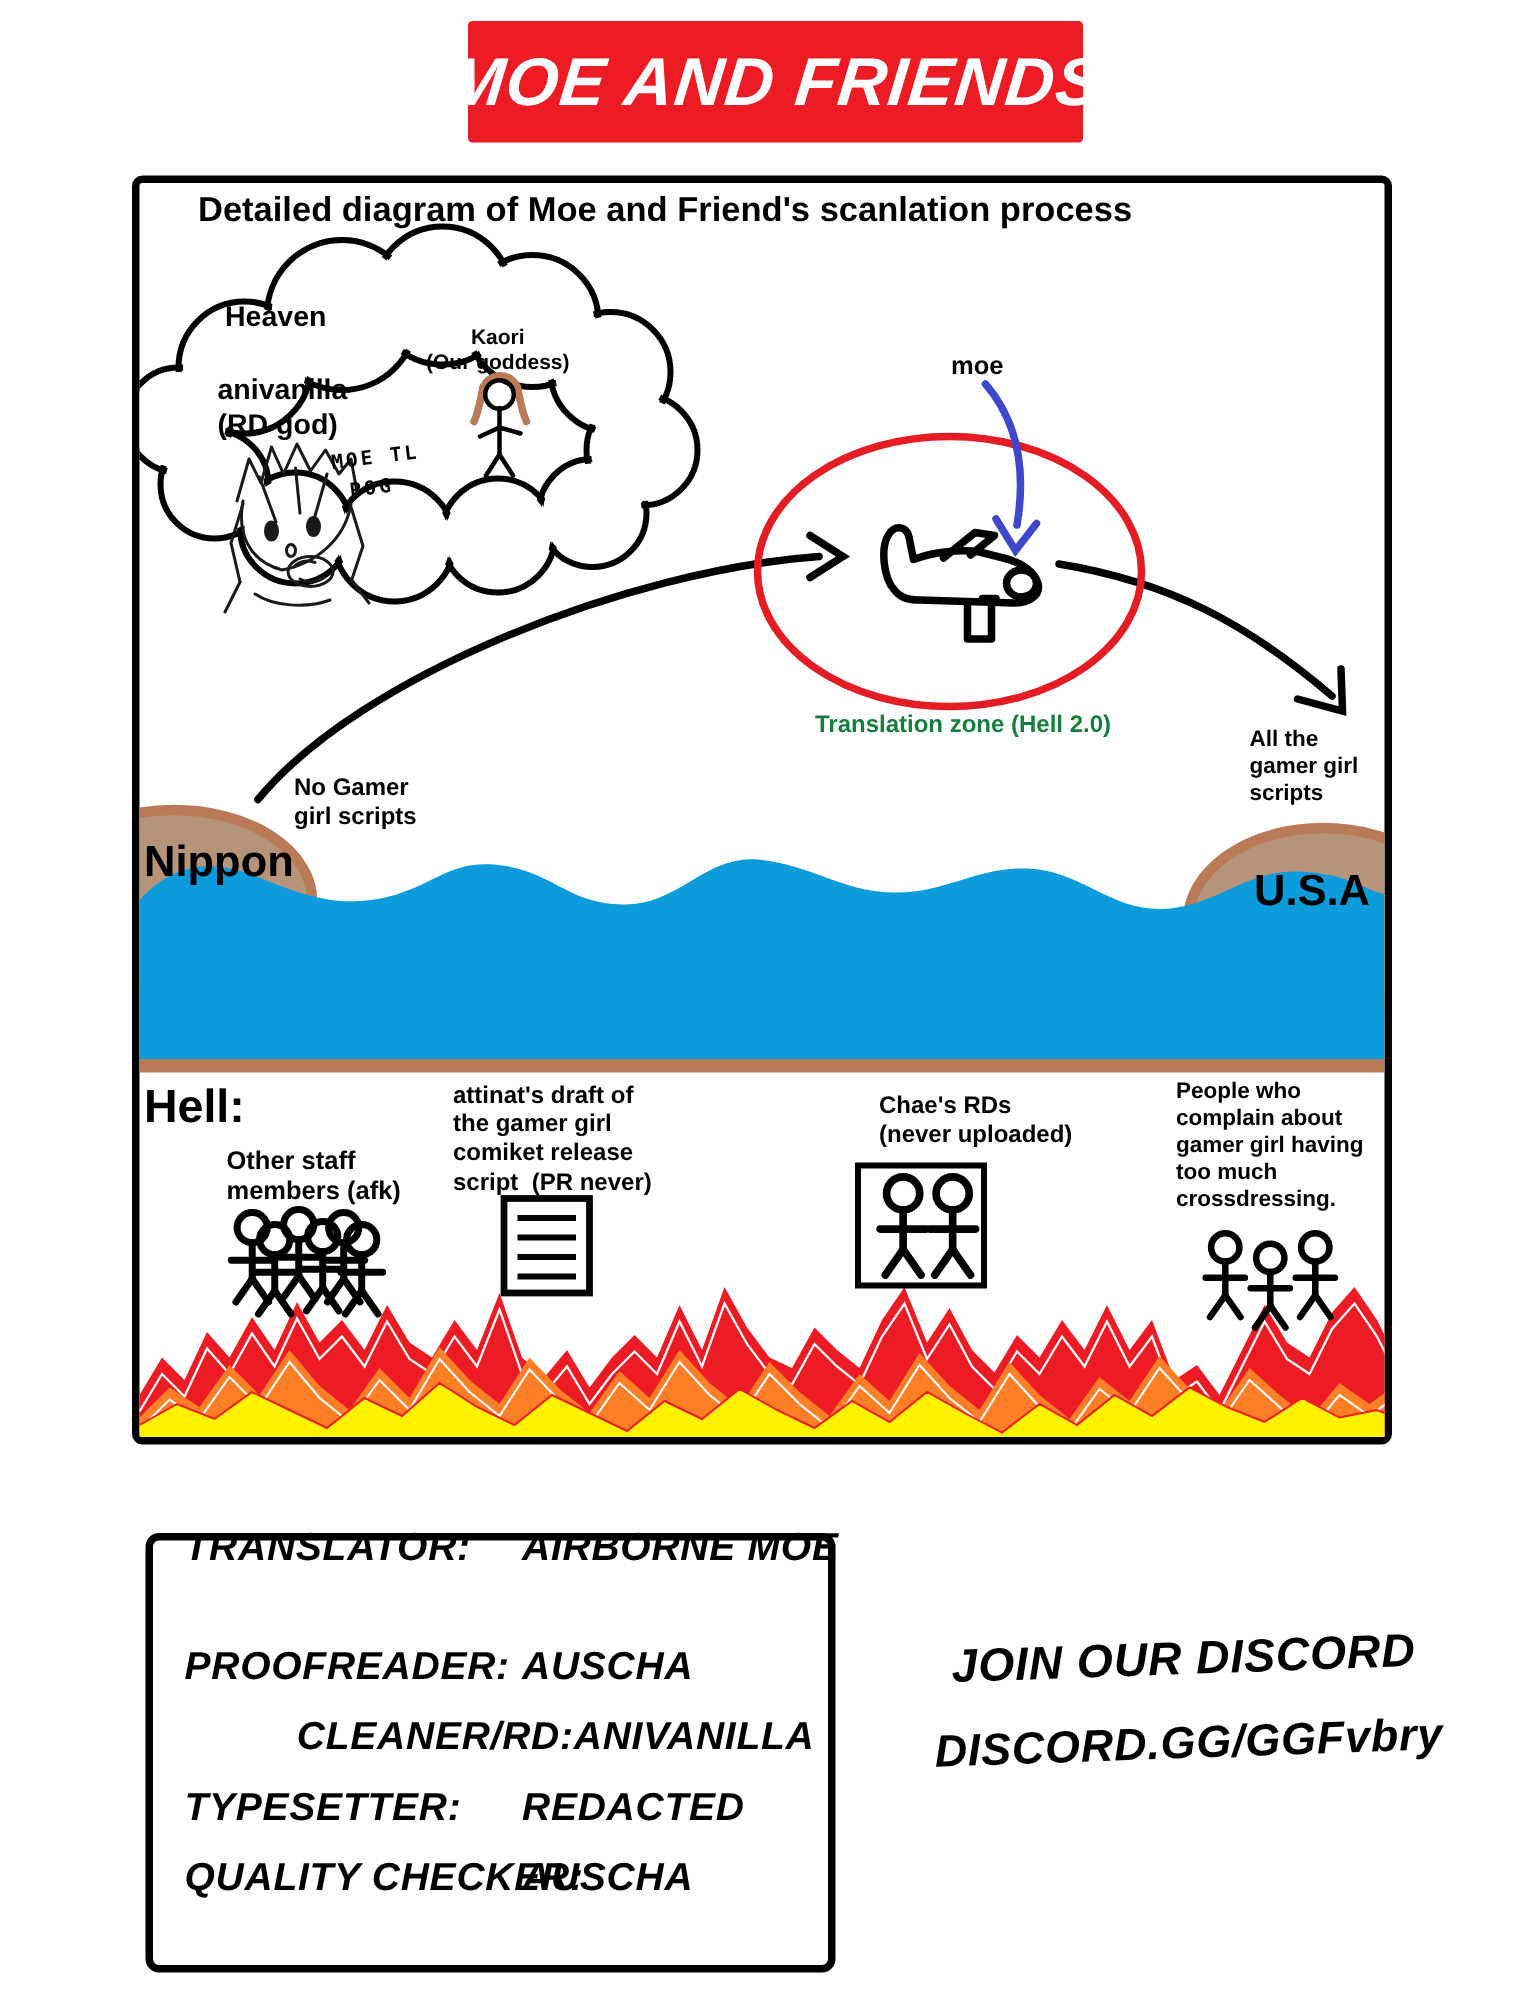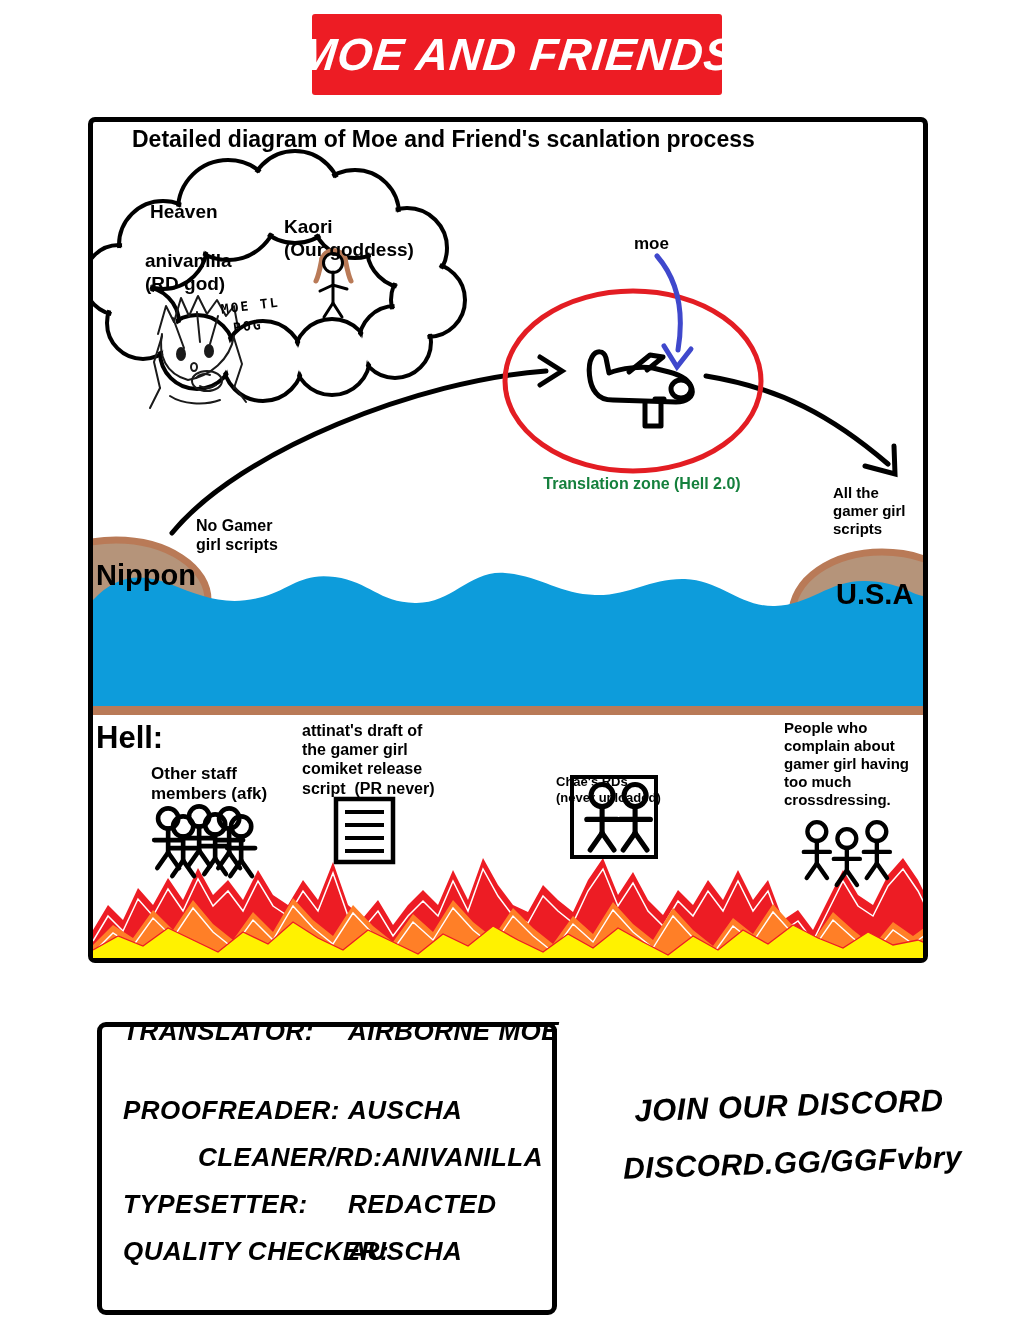--- a/index.html
+++ b/index.html
@@ -10,34 +10,34 @@
   
   .banner{left:312px;top:14px;width:410px;height:81px;background:#ED1C24;border-radius:3px;
           display:flex;align-items:center;justify-content:center;z-index:2;}
   .banner-text{color:#fff;font-size:45px;font-weight:bold;font-style:italic;letter-spacing:1px;
                transform:skewX(-6deg);white-space:nowrap;}
   
   .main-box{left:88px;top:117px;width:830px;height:836px;border:5px solid #000;border-radius:7px;z-index:1;}
   #diagram-svg{left:93px;top:122px;width:830px;height:836px;z-index:2;}
   .title{left:94px;top:126px;font-size:23px;margin-left:38px;}
   .t-heaven{left:150px;top:201px;font-size:19px;}
-  .t-kaori{left:284px;top:216px;font-size:19px;}
+  .t-kaori{left:284px;top:216px;font-size:14px;text-align:center;}
   .t-aniv{left:145px;top:250px;font-size:19px;}
   .t-doodle{left:222px;top:296px;font-size:13px;font-family:"DejaVu Sans Mono",monospace;
             transform:rotate(-7deg);letter-spacing:2px;line-height:1.5;font-weight:bold;}
   .t-moe{left:634px;top:234px;font-size:17px;}
   .t-zone{left:537px;top:474px;width:210px;font-size:16px;color:#15803d;text-align:center;}
   .t-noscripts{left:196px;top:516px;font-size:16px;}
   .t-allscripts{left:833px;top:484px;font-size:15px;}
   .t-nippon{left:96px;top:558px;font-size:29px;}
   .t-usa{left:836px;top:577px;font-size:29px;}
   .t-hell{left:96px;top:719px;font-size:31px;}
   .t-staff{left:151px;top:764px;font-size:17px;}
   .t-attinat{left:302px;top:721px;font-size:16px;}
-  .t-chae{left:556px;top:728px;font-size:13px;margin-top:46px;}
+  .t-chae{left:586px;top:728px;font-size:16px;}
   .t-complain{left:784px;top:719px;font-size:15px;}
   
   .credits-box{left:97px;top:1022px;width:450px;height:283px;border:5px solid #000;border-radius:9px;z-index:2;}
   .credit-row{position:absolute;left:123px;width:420px;font-size:26px;font-weight:bold;font-style:italic;
               color:#000;white-space:nowrap;z-index:3;letter-spacing:.5px;}
   .credit-role{display:inline-block;width:225px;}
   .cr0{top:1016px;} .cr1{top:1095px;} .cr2{top:1142px;text-align:right;} .cr3{top:1189px;} .cr4{top:1236px;}
   .discord{left:622px;top:1088px;width:336px;text-align:center;font-weight:bold;font-style:italic;
            color:#000;z-index:3;transform:rotate(-2deg);}
   .discord .l1{font-size:31px;white-space:nowrap;letter-spacing:.5px;}

